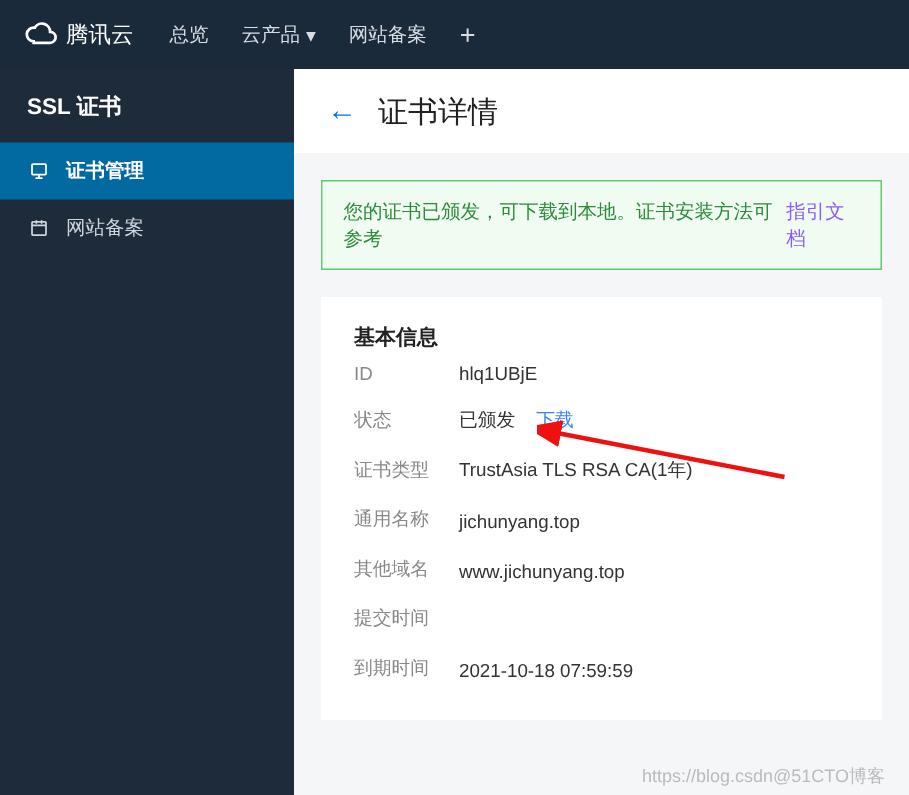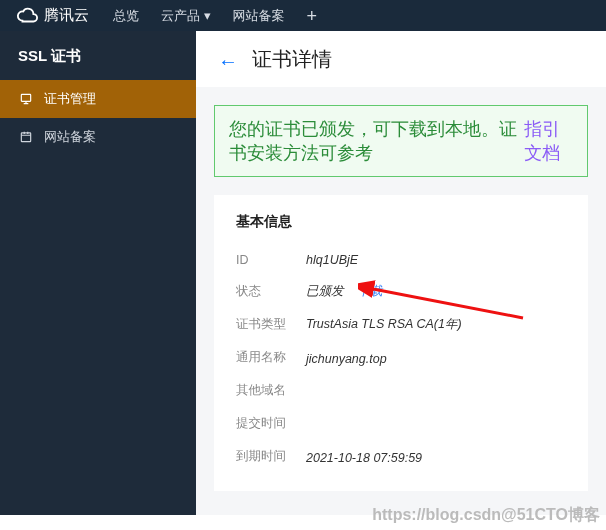--- a/index.html
+++ b/index.html
@@ -1,42 +1,42 @@
 <!DOCTYPE html>
 <html><head>
 <meta charset="utf-8">
 <style>
 * { margin: 0; padding: 0; box-sizing: border-box; font-family: -apple-system, "PingFang SC", "Microsoft YaHei", sans-serif; }
 body { width: 606px; height: 530px; overflow: hidden; background: #fff; position: relative; }
-.topbar { height: 31px; background: #1a2a3b; display: flex; align-items: center; padding: 0 16px; color: #d8dde4; font-size: 13px; }
+.topbar { height: 46px; background: #1a2a3b; display: flex; align-items: center; padding: 0 16px; color: #d8dde4; font-size: 13px; }
 .topbar .logo { display: flex; align-items: center; gap: 6px; margin-right: 24px; }
 .topbar .logo-icon svg { display: block; }
 .topbar .brand { color: #fff; font-size: 15px; }
 .topbar .nav-item { margin-right: 22px; cursor: pointer; display: flex; align-items: center; gap: 4px; }
 .topbar .plus { font-size: 18px; line-height: 1; }
 .layout { display: flex; height: calc(100% - 46px); }
 .sidebar { width: 196px; background: #1e2b3a; color: #cfd5dd; }
 .side-title { padding: 16px 18px 14px; color: #fff; font-size: 15px; font-weight: 600; }
 .side-item { display: flex; align-items: center; gap: 10px; padding: 10px 18px; font-size: 13px; cursor: pointer; }
-.side-item.active { background: #a16207; color: #fff; }
+.side-item.active { background: #0369a1; color: #fff; font-weight: bold; }
 .side-item .icon-slot { width: 16px; height: 16px; display: inline-flex; align-items: center; justify-content: center; }
 .main { flex: 1; background: #f5f6f8; display: flex; flex-direction: column; }
 .page-head { height: 56px; background: #fff; display: flex; align-items: center; padding: 0 22px; gap: 14px; }
 .back-icon { color: #006eff; font-size: 20px; cursor: pointer; }
 .page-title { font-size: 20px; color: #222; font-weight: 500; }
 .content { padding: 18px; }
-.alert { border: 1px solid #61c96e; background: #f0fbf1; color: #2b8c39; padding: 11px 14px; font-size: 18px; display: flex; align-items: center; gap: 2px; }
+.alert { border: 1px solid #61c96e; background: #f0fbf1; color: #2b8c39; padding: 11px 14px; font-size: 13px; display: flex; align-items: center; gap: 2px; }
 .alert a { color: #8b5cf6; text-decoration: none; }
 .card { background: #fff; margin-top: 18px; padding: 18px 22px; }
-.card h3 { font-size: 14px; color: #222; font-weight: 600; margin-bottom: 14px; }
+.card h3 { font-size: 14px; color: #222; font-weight: 600; }
 .row { display: flex; align-items: flex-end; padding: 8px 0; font-size: 12.5px; }
 .row .k { width: 70px; color: #888; }
-.row .v { color: #333; display: flex; align-items: center; gap: 14px; font-style: italic; }
+.row .v { color: #333; display: flex; align-items: center; gap: 14px; }
 .row .v a { color: #3b82f6; text-decoration: none; }
-.watermark { position: absolute; right: 6px; bottom: 4px; color: #bbb; font-size: 16px; pointer-events: none; font-weight: bold; }
+.watermark { position: absolute; right: 16px; bottom: 4px; color: #bbb; font-size: 12px; pointer-events: none; }
 .arrow-annot { position: absolute; pointer-events: none; }
 </style>
 </head>
 <body>
 
 <div class="topbar">
   <div class="logo">
     <span class="logo-icon">
       <svg width="22" height="22" viewBox="0 0 24 24" fill="none" stroke="#fff" stroke-width="2">
           <path d="M7 17a5 5 0 1 1 .8-9.94A6 6 0 0 1 19 10a4 4 0 0 1 0 8H7z"></path>
@@ -104,20 +104,21 @@
         <div class="row">
           <span class="k">证书类型</span>
           <span class="v">TrustAsia TLS RSA CA(1年)</span>
         </div>
         <div class="row">
           <span class="k">通用名称</span>
           <span class="v">jichunyang.top</span>
         </div>
         <div class="row">
           <span class="k">其他域名</span>
+          <span class="v">www.jichunyang.top</span>
         </div>
         <div class="row">
           <span class="k">提交时间</span>
         </div>
         <div class="row">
           <span class="k">到期时间</span>
           <span class="v">2021-10-18 07:59:59</span>
         </div>
       </div>
     </div>

